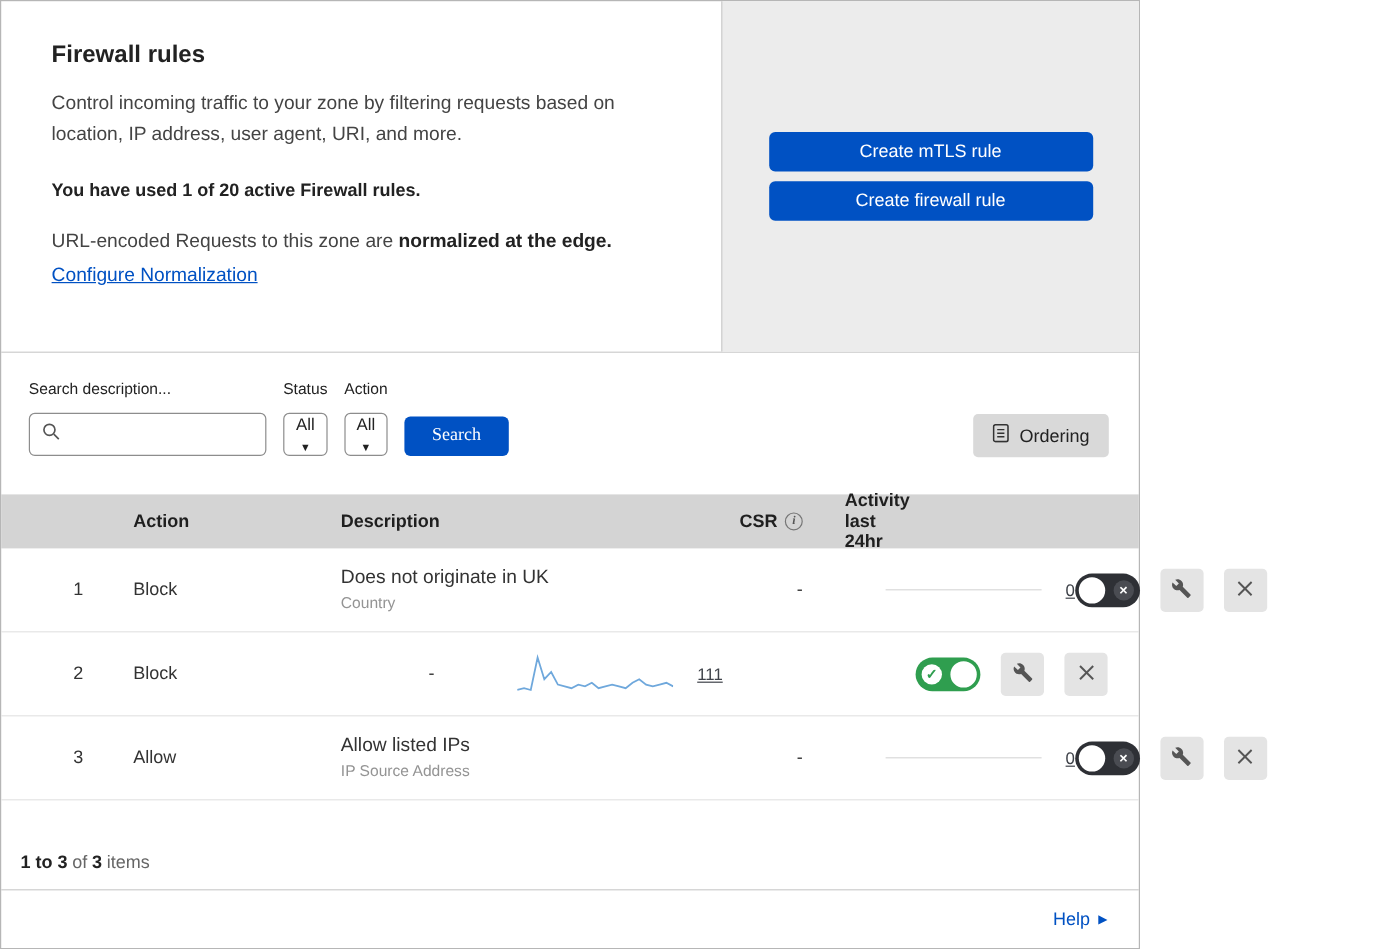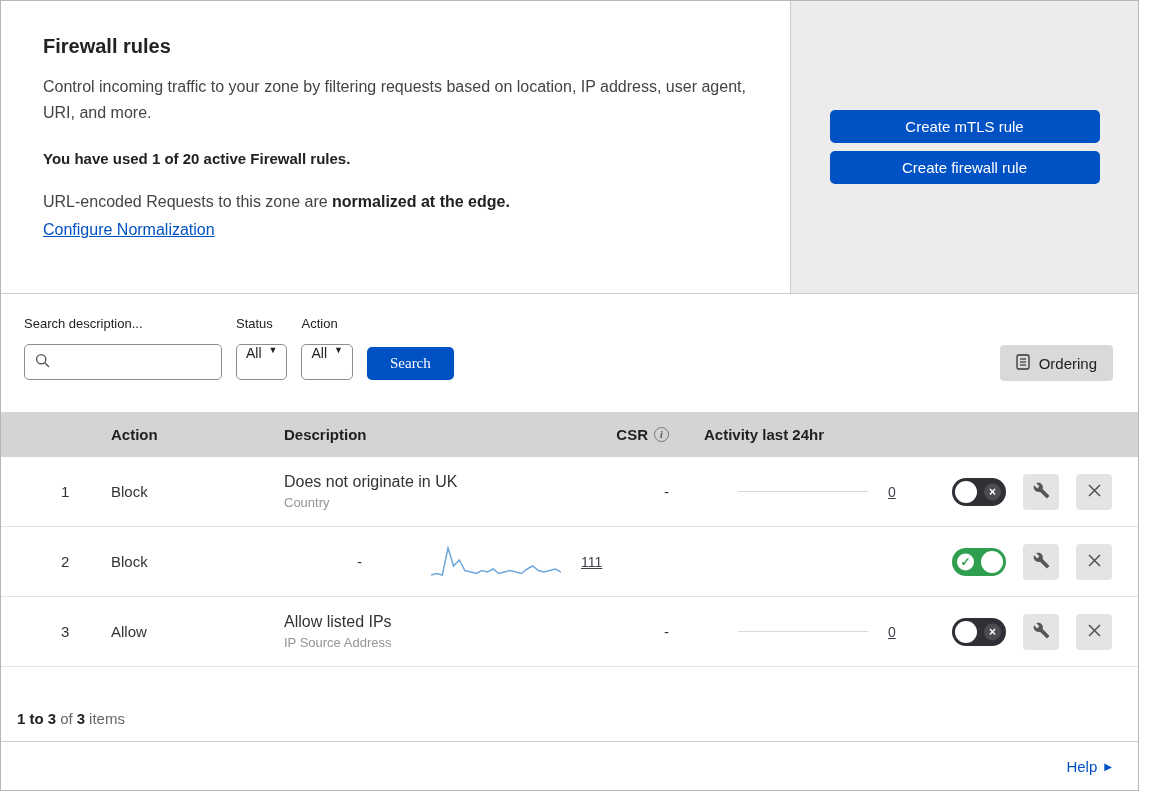--- a/index.html
+++ b/index.html
@@ -1,37 +1,37 @@
 <!DOCTYPE html>
 <html><head>
 <meta charset="utf-8">
 <style>
   * { box-sizing: border-box; }
   body { margin: 0; background: #fff; font-family: "Liberation Sans", sans-serif; color: #333; }
-  .card { width: 1139px; height: 791px; border: 1px solid #b6b6b6; background: #fff; display: flex; flex-direction: column; }
+  .card { width: 950px; height: 791px; border: 1px solid #b6b6b6; background: #fff; display: flex; flex-direction: column; }
 
   
   .top { display: flex; height: 293px; border-bottom: 1px solid #ccc; flex: 0 0 auto; }
   .top-left { flex: 1; padding: 34px 40px 0 42px; }
   .top-right { width: 348px; background: #ececec; border-left: 1px solid #ccc; display: flex; flex-direction: column; align-items: center; justify-content: center; gap: 8px; }
   .title { font-size: 20px; font-weight: 600; color: #222; margin: 0 0 16px; }
   .desc { font-size: 16px; line-height: 26px; color: #444; max-width: 745px; margin: 0 0 24px; }
   .usage { font-size: 15px; font-weight: bold; color: #222; margin: 0 0 26px; }
   .norm { font-size: 16px; color: #444; margin: 0 0 10px; }
   .norm .bold { font-weight: bold; color: #222; }
   .link { font-size: 16px; color: #0051c3; text-decoration: underline; cursor: pointer; display: inline-block; }
   .btn-primary { width: 270px; height: 33px; background: #0051c3; color: #fff; font-size: 15px; border: none; border-radius: 5px; cursor: pointer; font-family: inherit; }
 
   
   .filters { height: 118px; padding: 22px 25px 0 23px; display: flex; align-items: flex-start; position: relative; flex: 0 0 auto; }
   .fgroup { display: flex; flex-direction: column; margin-right: 14px; }
   .flabel { font-size: 13px; color: #222; height: 16px; margin-bottom: 12px; }
   .search-box { width: 198px; height: 36px; border: 1px solid #8d8d8d; border-radius: 5px; display: flex; align-items: center; gap: 8px; padding: 0 10px; background: #fff; }
   .search-box input { border: none; outline: none; flex: 1; min-width: 0; font-size: 14px; font-family: inherit; background: transparent; }
-  .dropdown { height: 36px; border: 1px solid #8d8d8d; border-radius: 5px; display: flex; align-items: flex-start; gap: 7px; padding: 0 9px; font-size: 14px; color: #222; background: #fff; cursor: pointer; }
+  .dropdown { height: 36px; border: 1px solid #8d8d8d; border-radius: 5px; display: flex; align-items: center; gap: 7px; padding: 0 9px; font-size: 14px; color: #222; background: #fff; cursor: pointer; flex-direction: column; }
   .caret { font-size: 9px; color: #222; }
   .btn-search { height: 33px; padding: 0 23px; margin-top: 31px; background: #0051c3; color: #fff; font-size: 15px; border: none; border-radius: 5px; cursor: pointer; font-family: Liberation Serif, serif; }
   .btn-ordering { position: absolute; right: 25px; top: 51px; height: 36px; padding: 0 16px; background: #d9d9d9; border: none; border-radius: 4px; font-size: 15px; color: #222; display: flex; align-items: center; gap: 9px; cursor: pointer; font-family: inherit; }
 
   
   .thead { height: 45px; background: #d4d4d4; display: flex; align-items: center; font-size: 15px; font-weight: 600; color: #1f1f1f; flex: 0 0 auto; }
   .row { height: 70px; display: flex; align-items: center; border-bottom: 1px solid #e4e4e4; flex: 0 0 auto; font-size: 15px; }
   .c-idx { flex: 0 0 110px; padding-left: 60px; }
   .c-action { flex: 0 0 173px; }
   .c-desc { flex: 0 0 307px; }

